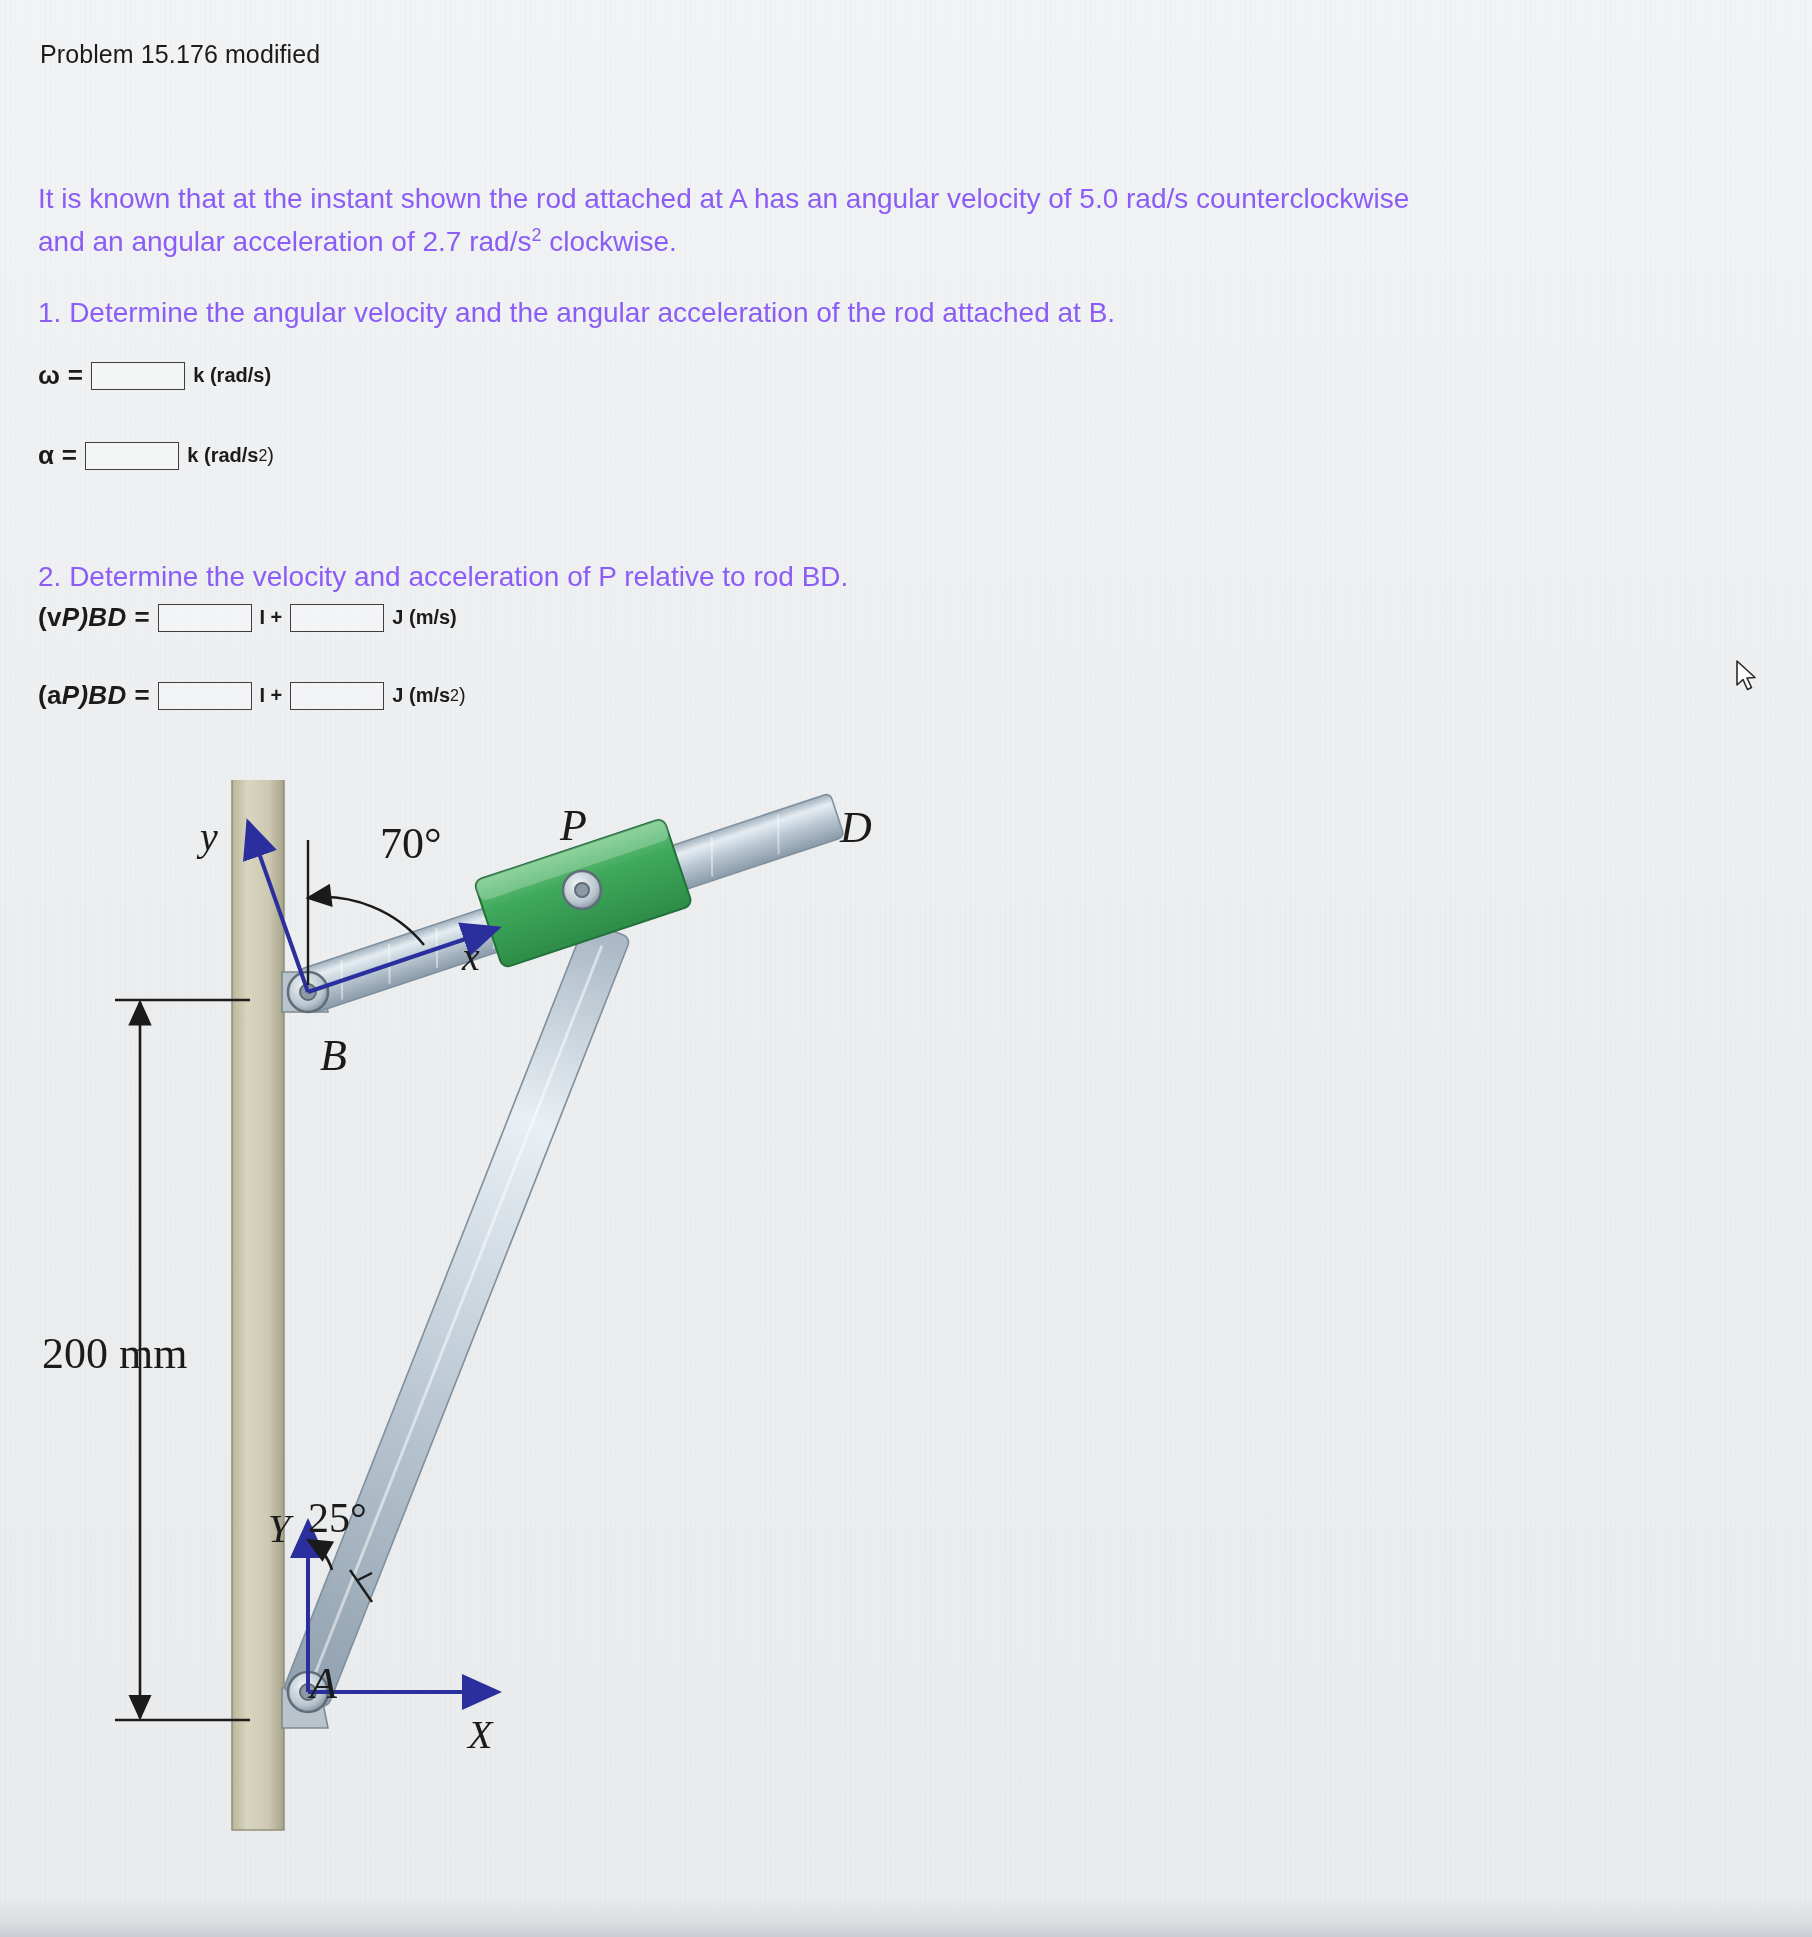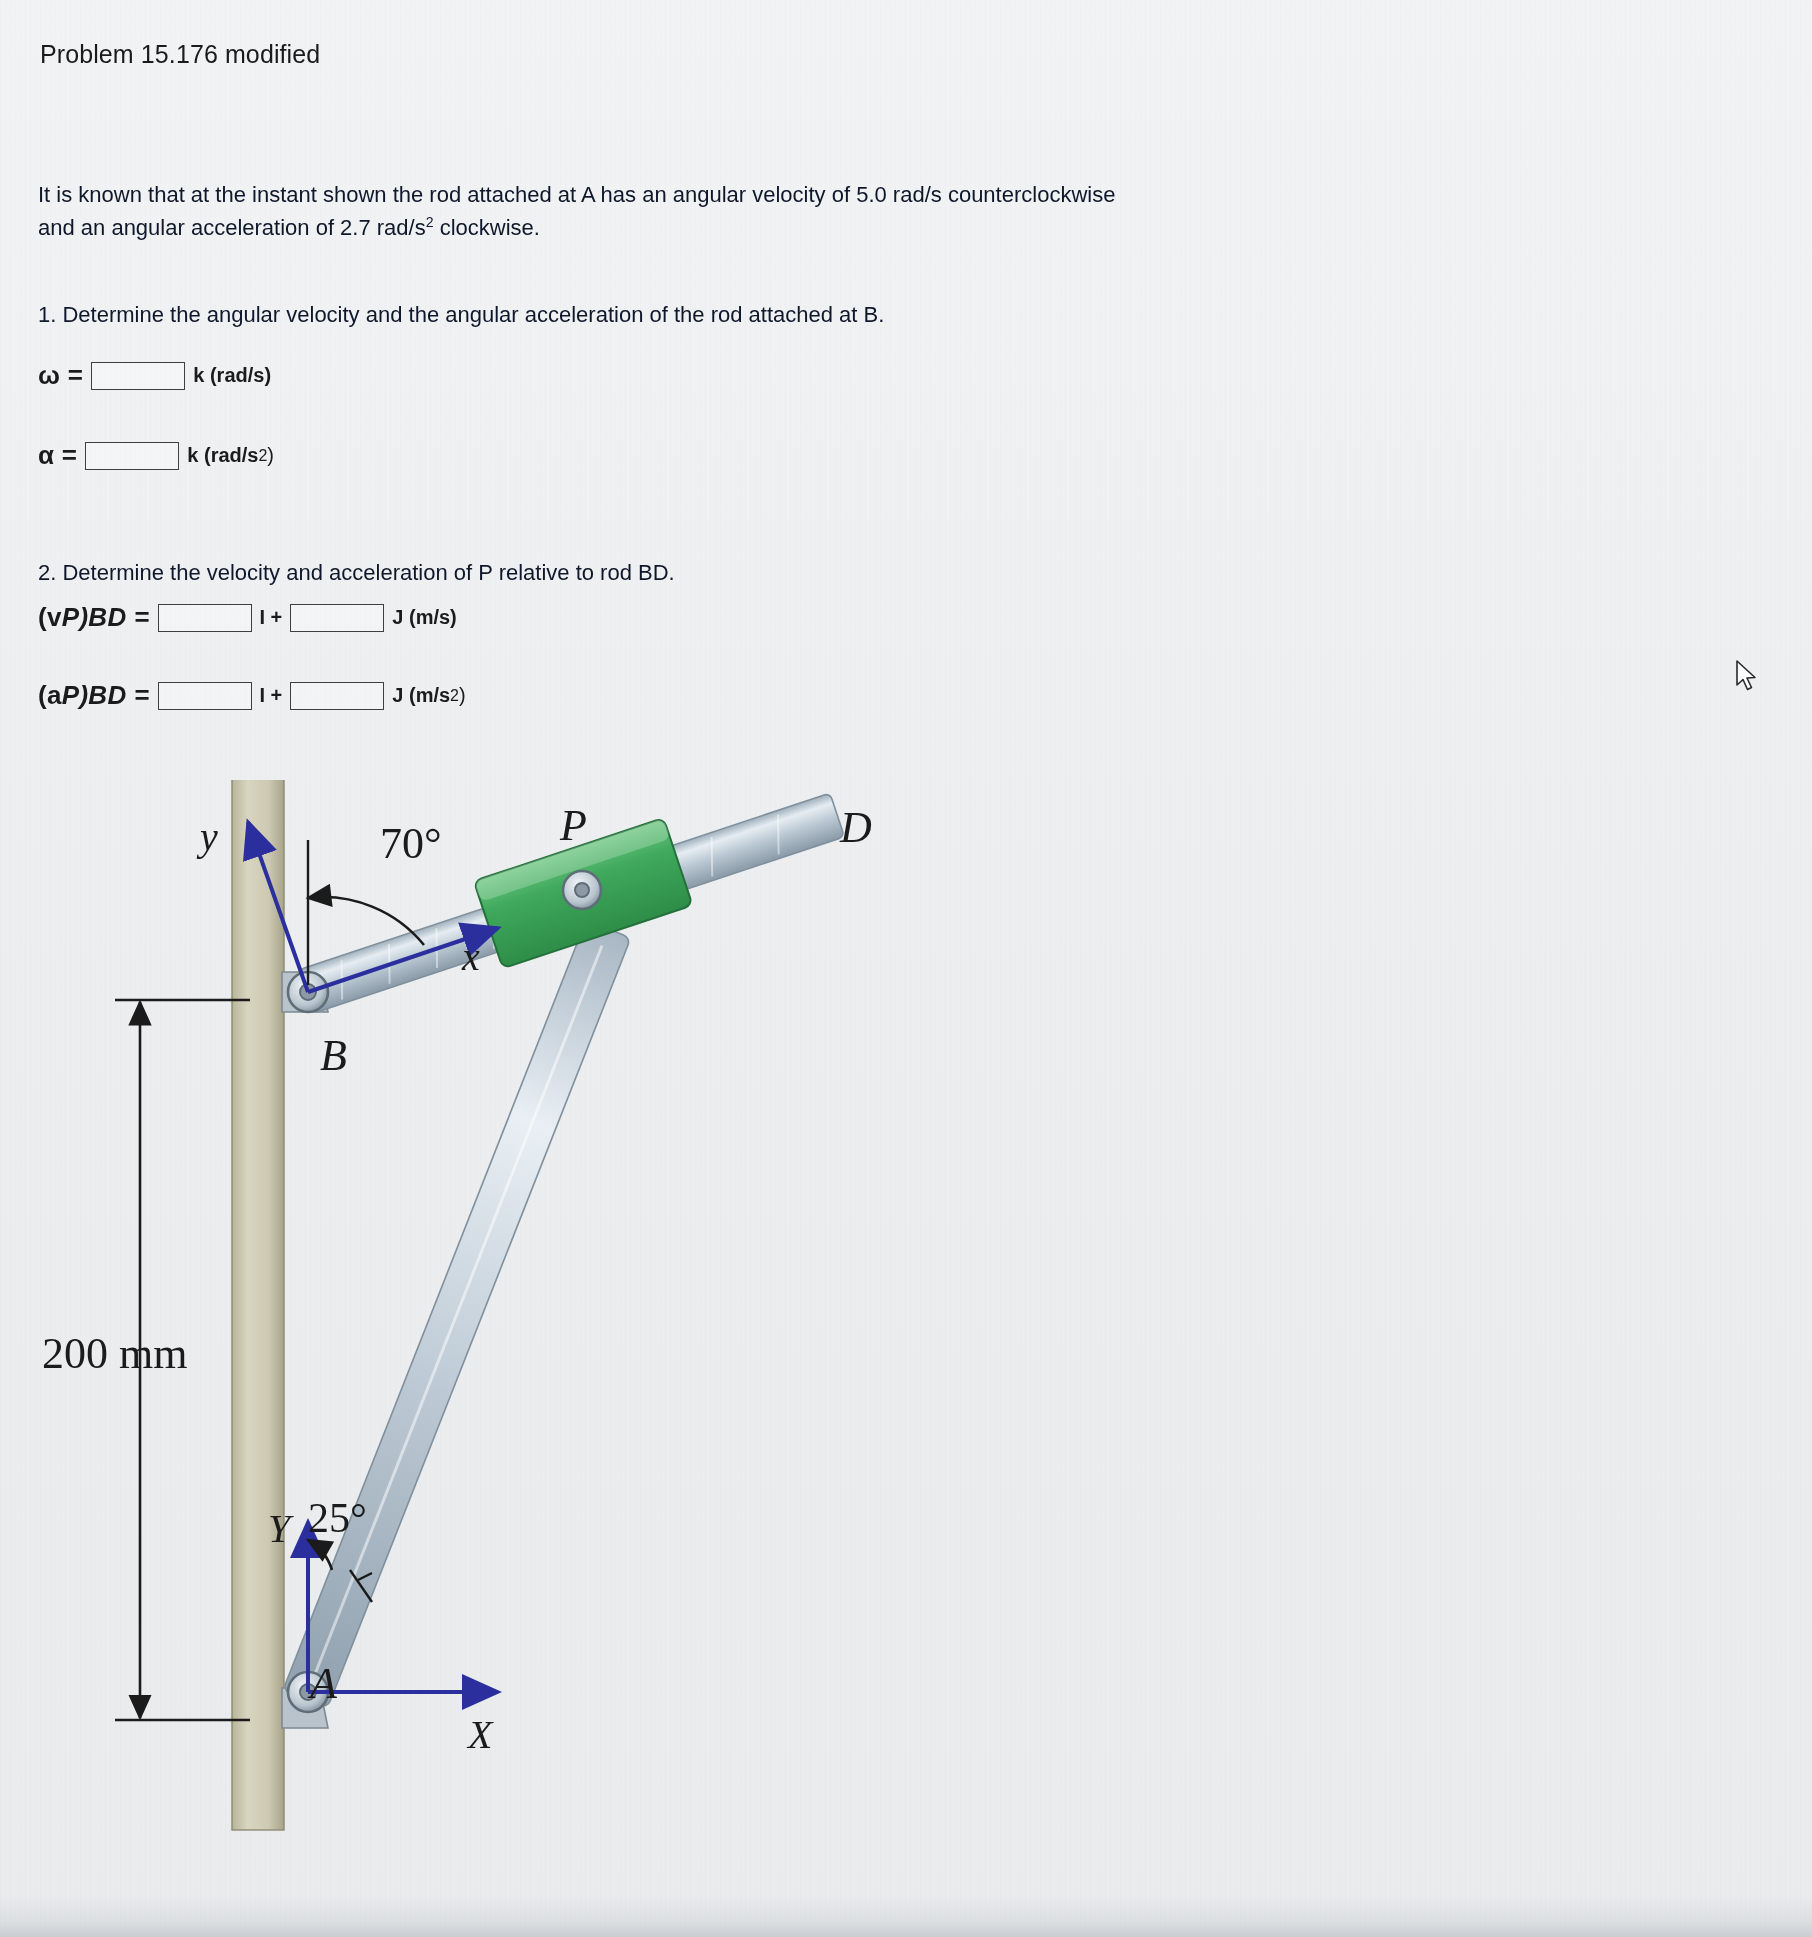--- a/index.html
+++ b/index.html
@@ -40,26 +40,26 @@
     left: 40px;
     top: 40px;
     font-size: 25px;
     font-weight: normal;
     letter-spacing: .1px;
   }
 
   .para {
     position: absolute;
     left: 38px;
-    font-size: 22px;
+    font-size: 28px;
     line-height: 1.52;
-    color: #0f172a;
+    color: #8b5cf6;
   }
   #para-main { top: 178px; width: 1610px; }
-  #q1 { top: 298px; width: 1300px; }
+  #q1 { top: 292px; width: 1300px; }
   #q2 { top: 556px; width: 1300px; }
 
   .italic { font-style: italic; }
   sup.sq { font-size: 0.64em; vertical-align: super; }
 
   .ansrow {
     position: absolute;
     left: 38px;
     display: flex;
     align-items: center;

